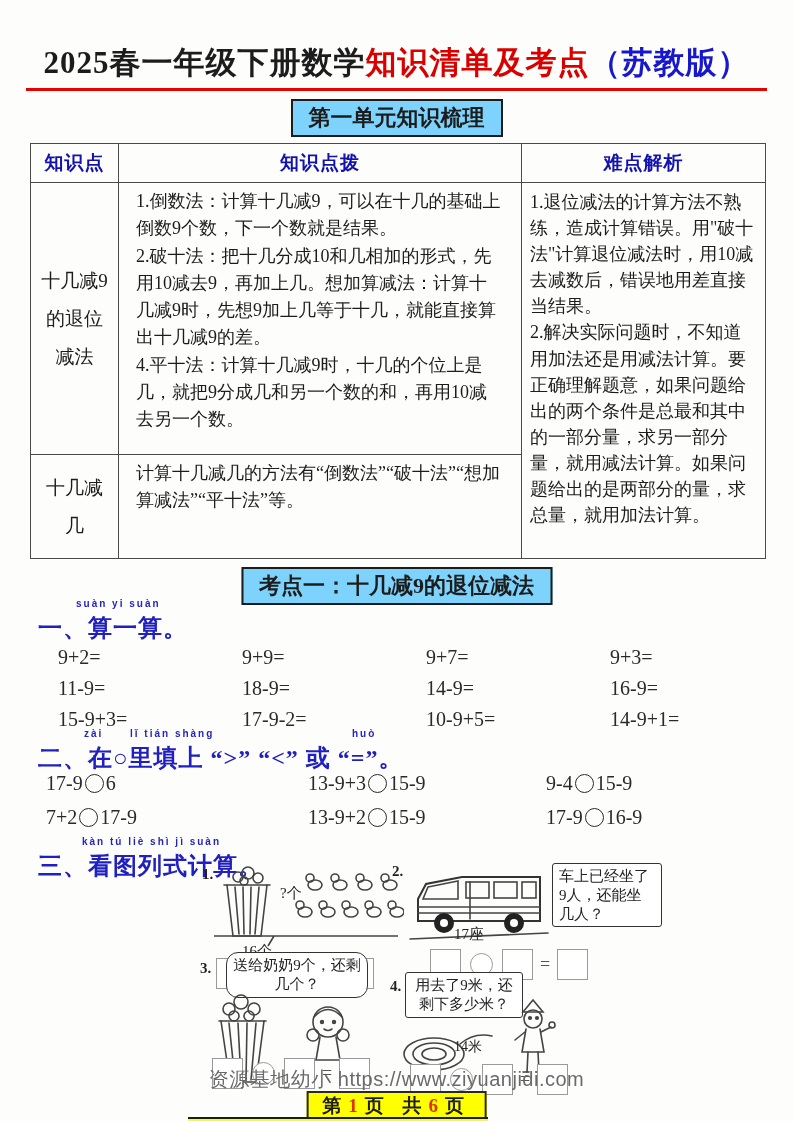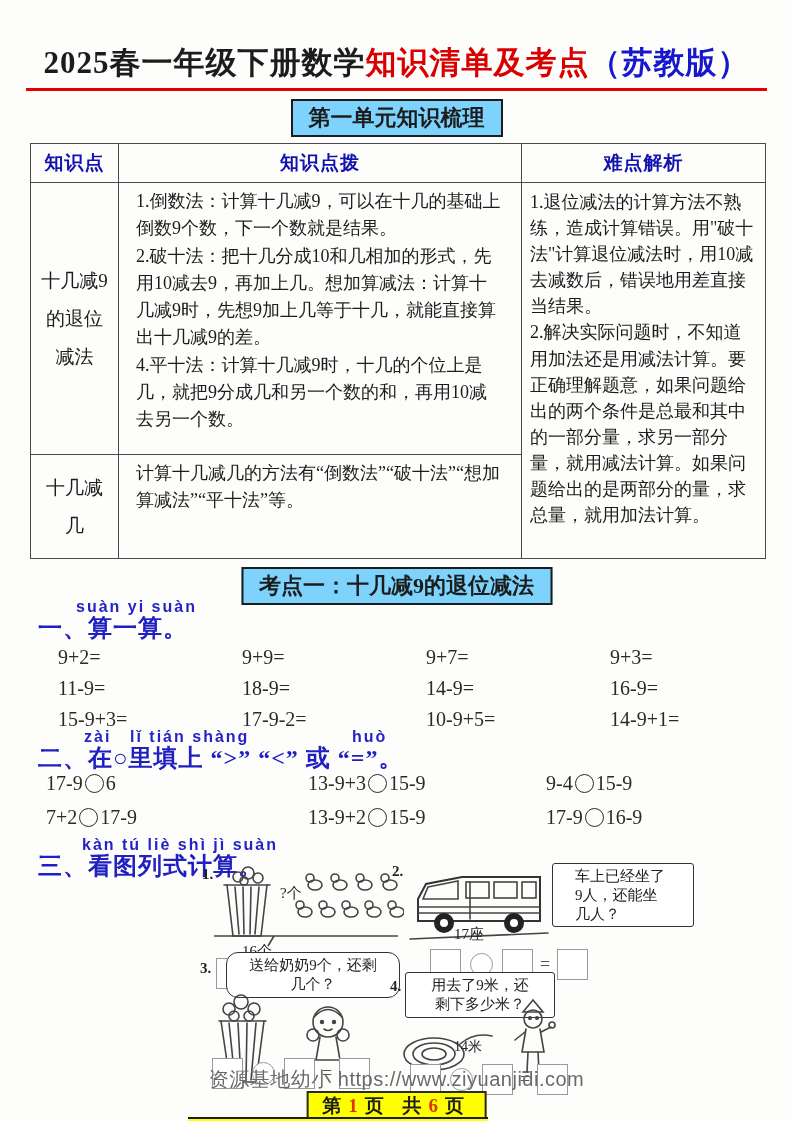--- a/index.html
+++ b/index.html
@@ -41,21 +41,21 @@
   .ktable td.point-cell {
     text-align:center; font-size:19px; line-height:2.0; padding:2px 6px; vertical-align:middle;
   }
   .ktable td.tips-cell { vertical-align:top; padding:5px 17px; font-size:18px; line-height:1.5; }
   .ktable td.tips-cell p { margin:0 0 1px 0; }
   .ktable td.diff-cell { vertical-align:top; padding:6px 8px; font-size:18px; line-height:1.45; }
   .ktable td.diff-cell p { margin:0; }
   .row1 { height:272px; }
   .row2 { height:104px; }
   
-  .pinyin { position:absolute; color:#2424c4; font-weight:bold; font-size:16px; letter-spacing:2px;
+  .pinyin { position:absolute; color:#2424c4; font-weight:bold; font-size:10px; letter-spacing:2px;
             font-family:"Liberation Sans",sans-serif; white-space:nowrap; }
   .sec-head { position:absolute; color:#2020c0; font-weight:bold; font-size:24px; white-space:nowrap;
               letter-spacing:1px; }
   
   .calc-grid {
     position:absolute; left:58px; top:646px;
     display:grid; grid-template-columns:184px 184px 184px 184px; row-gap:8px;
     font-size:20px; color:#2a2a2a;
   }
   
@@ -67,21 +67,21 @@
   .circ {
     display:inline-block; width:17px; height:17px; border:1.8px solid #2a2a2a;
     border-radius:50%; vertical-align:-3px; margin:0 2px;
   }
   
   .prob { position:absolute; }
   .pnum { position:absolute; font-size:15px; font-weight:bold; color:#222; }
   .plabel { position:absolute; font-size:15px; color:#222; white-space:nowrap; }
   .bubble {
     position:absolute; border:1.6px solid #333; font-size:15px; line-height:1.25;
-    padding:3px 22px; color:#222; background:#fff;
+    padding:3px 6px; color:#222; background:#fff;
   }
   .bubble.round { border-radius:12px; }
   .bubble.rect  { border-radius:3px; }
   svg.art { position:absolute; stroke:#444; fill:none; stroke-width:1.6; stroke-linecap:round; }
   .eqrow { position:absolute; display:flex; align-items:center; gap:9px; }
   .eqbox { width:29px; height:29px; border:1.4px solid #9a9a9a; background:#fff; }
   .eqcirc { width:21px; height:21px; border:1.4px solid #9a9a9a; border-radius:50%; background:#fff; }
   .eqeq { font-size:18px; color:#555; margin:0 -2px; }
   .bracket { position:absolute; }
   

